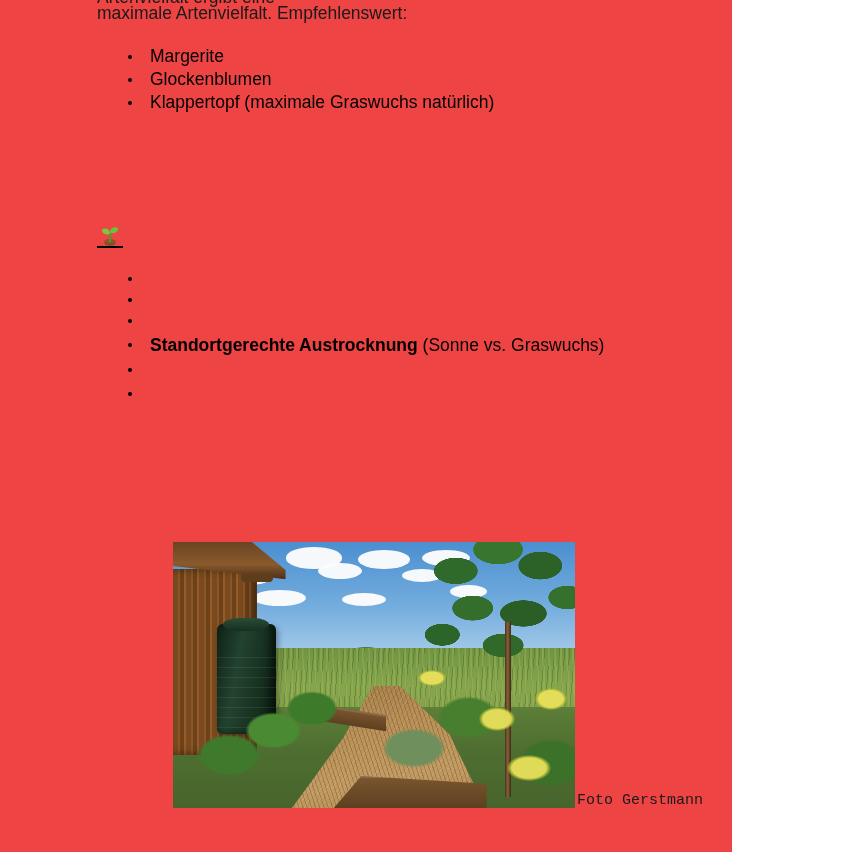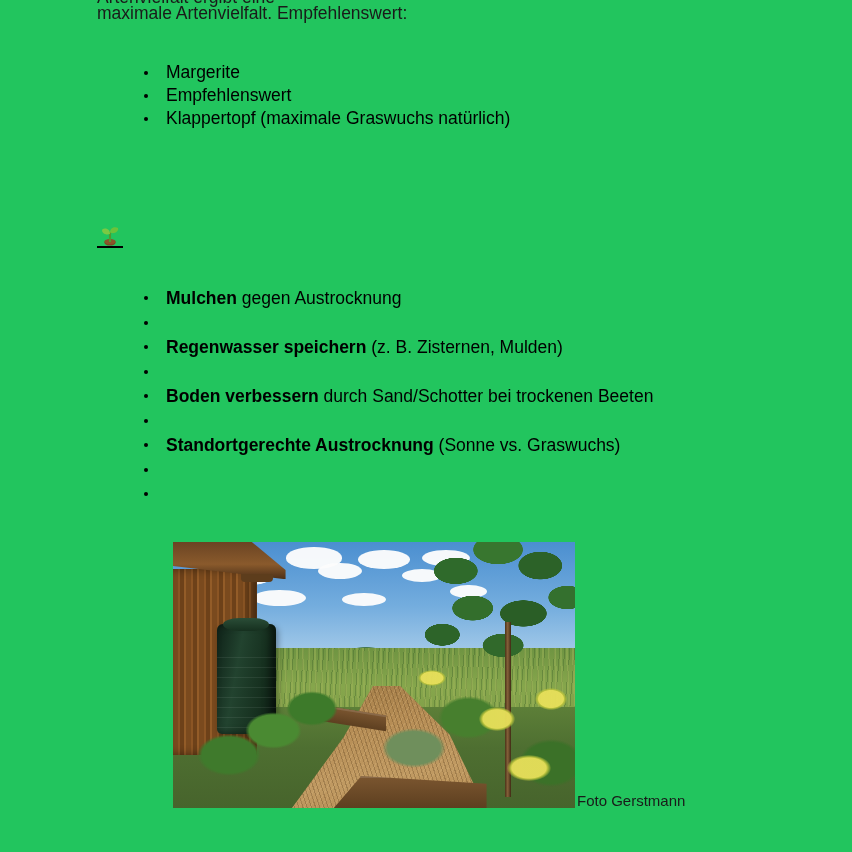--- a/index.html
+++ b/index.html
@@ -14,23 +14,23 @@
     height: 852px;
     position: relative;
     overflow: hidden;
     font-family: "Liberation Sans", sans-serif;
     color: #000000;
     -webkit-font-smoothing: antialiased;
   }
 
   .page {
     position: relative;
-    width: 852px;
+    width: 732px;
     height: 852px;
-    background: #22c55e;
+    background: #ef4444;
   }
 
   
   .clipped-line {
     position: absolute;
     left: 97px;
     top: -13px;
     width: 700px;
     height: 20px;
     overflow: hidden;
@@ -46,21 +46,21 @@
     top: 2px;
     font-size: 17.5px;
     line-height: 22px;
     color: #1a1a1a;
     white-space: nowrap;
   }
 
   
   .blist {
     position: absolute;
-    margin: 16px;
+    margin: 0;
     padding: 0;
     list-style: none;
   }
   .blist li {
     position: relative;
     padding-left: 22px;
     white-space: nowrap;
   }
   .blist li .bullet {
     position: absolute;
@@ -358,76 +358,65 @@
   }
 
   .caption {
     position: absolute;
     left: 577px;
     top: 791px;
     font-size: 15px;
     line-height: 19px;
     color: #1a1a1a;
     white-space: nowrap;
+    font-family: Liberation Mono, monospace;
   }
 </style>
 </head>
 <body>
 
 <div class="page">
 
   <div class="clipped-line">Artenvielfalt ergibt eine</div>
 
   <div class="intro-line">maximale Artenvielfalt. Empfehlenswert:</div>
 
   <ul class="blist" id="species-list">
     <li>
       <span class="bullet"></span>
       <span>Margerite</span>
     </li>
     <li>
       <span class="bullet"></span>
-      <span>Empfehlenswert</span>
+      <span>Glockenblumen</span>
     </li>
     <li>
       <span class="bullet"></span>
       <span>Klappertopf (maximale Graswuchs natürlich)</span>
     </li>
   </ul>
 
   <div class="section-heading">
     <span class="seedling">
       <svg width="26" height="24" viewBox="0 0 26 24" aria-hidden="true">
         <ellipse cx="13" cy="20.5" rx="5.6" ry="3.1" fill="#7b4a25"></ellipse>
         <ellipse cx="13" cy="19.6" rx="5.6" ry="2.7" fill="#8a5529"></ellipse>
         <path d="M13 20 L13 10" stroke="#4f9a2f" stroke-width="2.1" fill="none"></path>
         <path d="M13 12 C13 7, 8 5.5, 5.2 7.4 C4.2 10.6, 8.6 13.6, 13 12 Z" fill="#7ac943"></path>
         <path d="M13 10.6 C13 5.4, 18 4, 21 6 C22 9.4, 17.4 12.4, 13 10.6 Z" fill="#6cc23a"></path>
       </svg>
     </span>
   </div>
 
   <ul class="blist" id="tips-list">
-    <li class="filled">
-      <span class="bullet"></span>
-      <b>Mulchen</b><span class="rest"> gegen Austrocknung</span>
-    </li>
     <li class="empty">
       <span class="bullet"></span>
     </li>
-    <li class="filled">
-      <span class="bullet"></span>
-      <b>Regenwasser speichern</b><span class="rest"> (z. B. Zisternen, Mulden)</span>
-    </li>
     <li class="empty">
       <span class="bullet"></span>
-    </li>
-    <li class="filled">
-      <span class="bullet"></span>
-      <b>Boden verbessern</b><span class="rest"> durch Sand/Schotter bei trockenen Beeten</span>
     </li>
     <li class="empty">
       <span class="bullet"></span>
     </li>
     <li class="filled">
       <span class="bullet"></span>
       <b>Standortgerechte Austrocknung</b><span class="rest"> (Sonne vs. Graswuchs)</span>
     </li>
     <li class="empty">
       <span class="bullet"></span>

